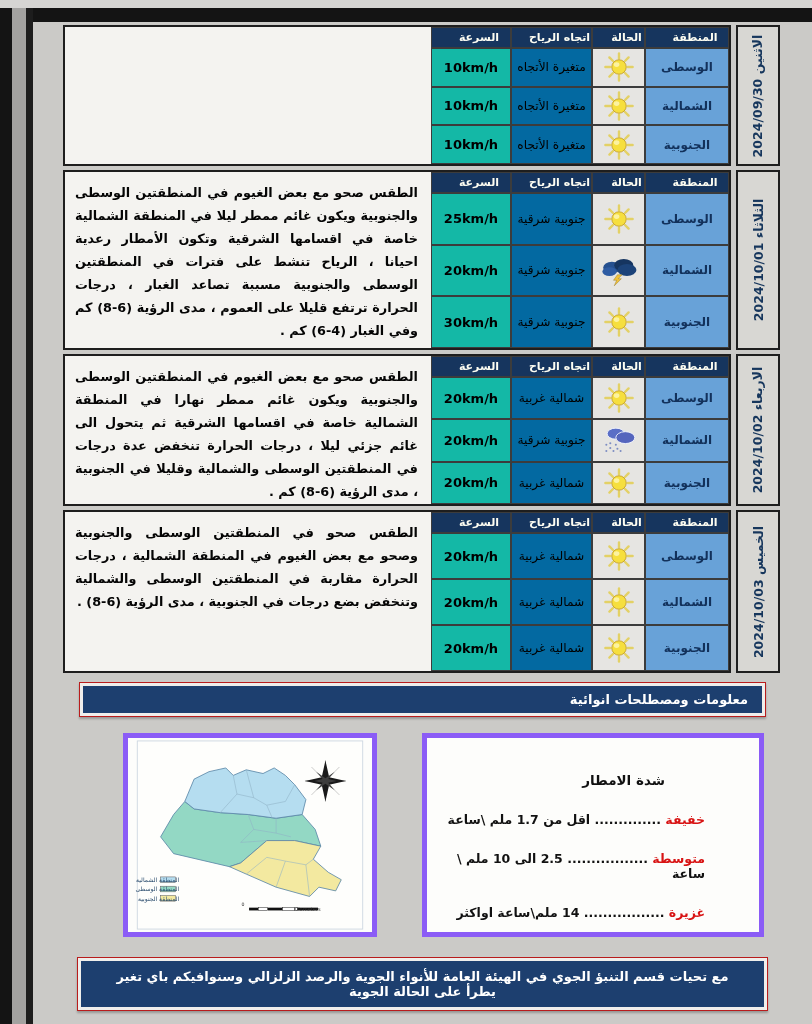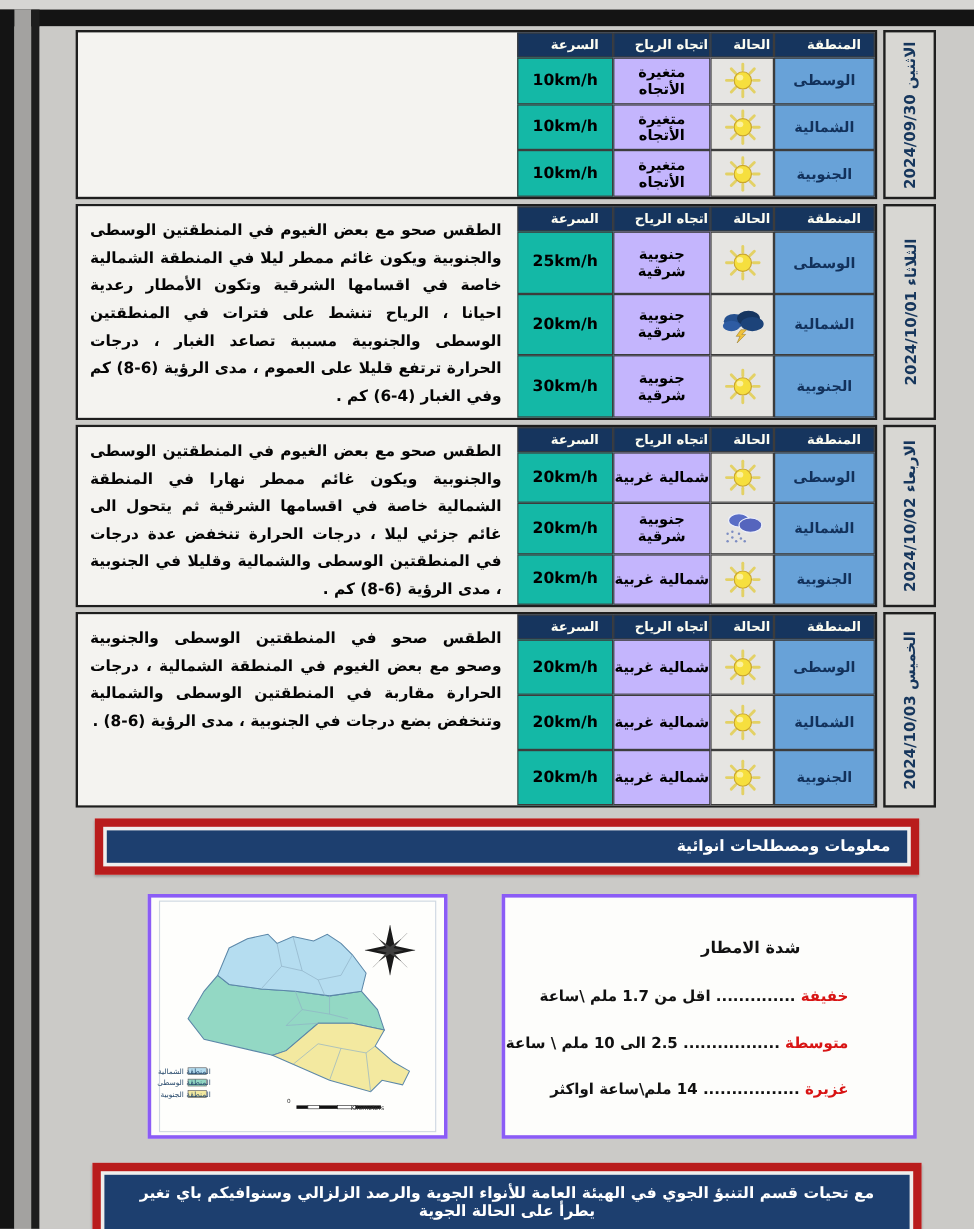--- a/index.html
+++ b/index.html
@@ -18,39 +18,39 @@
   .day-box{width:40px;flex:0 0 40px;border:2px solid #1e1e1e;background:#d8d7d3;position:relative;}
   .day-text{position:absolute;top:50%;right:50%;transform:translate(50%,-50%) rotate(-90deg);
     white-space:nowrap;font-weight:bold;font-size:12.5px;color:#16365c;letter-spacing:.3px;}
   .sec-box{flex:1;border:2px solid #1e1e1e;display:flex;background:#f4f3f0;}
   .wtable{display:grid;grid-template-columns:84px 53px 81px 80px;
     grid-template-rows:21px 1fr 1fr 1fr;flex:0 0 298px;background:#b9b8b5;}
   .cell{border:1px solid #3c3c3c;display:flex;align-items:center;justify-content:center;
     text-align:center;overflow:hidden;}
   .th{background:#16355e;color:#fdfdf2;font-weight:bold;font-size:11px;padding-left:16px;}
   .region{background:#68a2d8;color:#12315b;font-weight:bold;font-size:12px;}
-  .wind{background:#c4b5fd;color:#000;font-weight:bold;font-size:12.2px;}
+  .wind{background:#0369a1;color:#000;font-weight:normal;font-size:12.2px;}
   .speed{background:#14b8a6;color:#000;font-weight:bold;font-size:13px;direction:ltr;}
   .cond{background:#e6e5e2;}
   .wicon{width:38px;height:32px;}
   .summary{flex:1;padding:9px 13px 6px 10px;font-weight:bold;font-size:12.8px;
     line-height:1.8;color:#050505;text-align:justify;background:#f4f3f0;}
 
   
-  .banner-frame{background:#efeeec;border:7px solid #b91c1c;padding:3px;margin:9px 14px 0 16px;
+  .banner-frame{background:#efeeec;border:1px solid #b91c1c;padding:3px;margin:9px 14px 0 16px;
     box-shadow:0 2px 2px rgba(0,0,0,.25);}
   .banner{background:#1d3f6f;color:#fff;font-weight:bold;font-size:13px;
     display:flex;align-items:center;}
   #info-banner .banner{height:27px;justify-content:flex-start;padding-right:14px;}
   #footer-frame{margin:20px 12px 0 14px;}
   #footer-frame .banner{height:46px;justify-content:center;text-align:center;padding:0 26px;font-size:13px;}
 
   
   #bottom-row{display:flex;gap:9px;margin:16px 16px 0 24px;height:204px;}
-  .bbox{border:3px solid #8b5cf6;background:#fdfdfb;margin-left:36px;}
+  .bbox{border:5px solid #8b5cf6;background:#fdfdfb;margin-left:36px;}
   #rain-box{flex:1;direction:rtl;}
   #map-box{flex:0 0 240px;padding:2px;}
   #rain-title{margin:34px 94px 0 0;font-weight:bold;font-size:13.5px;color:#111;}
   .rain-line{margin:24px 54px 0 0;font-size:12.5px;font-weight:bold;color:#111;}
   .rain-label{color:#d81414;}
   svg text{font-family:"DejaVu Sans",sans-serif;}
 </style>
 </head>
 <body>
 

